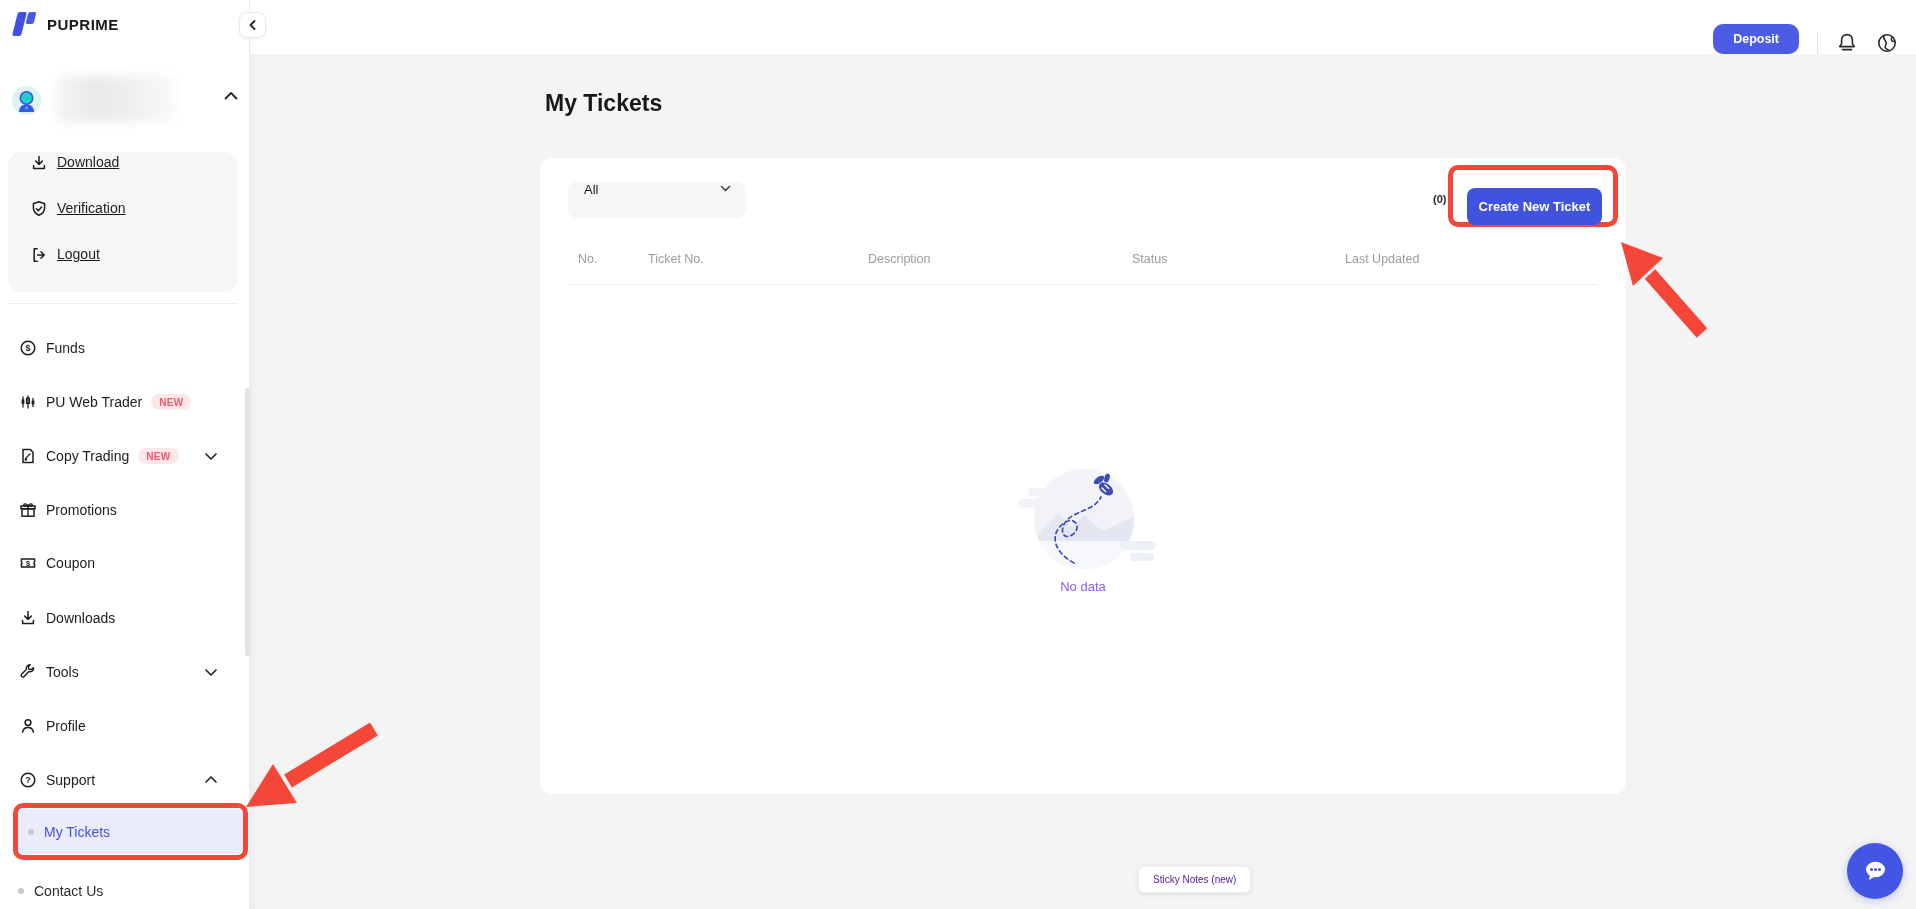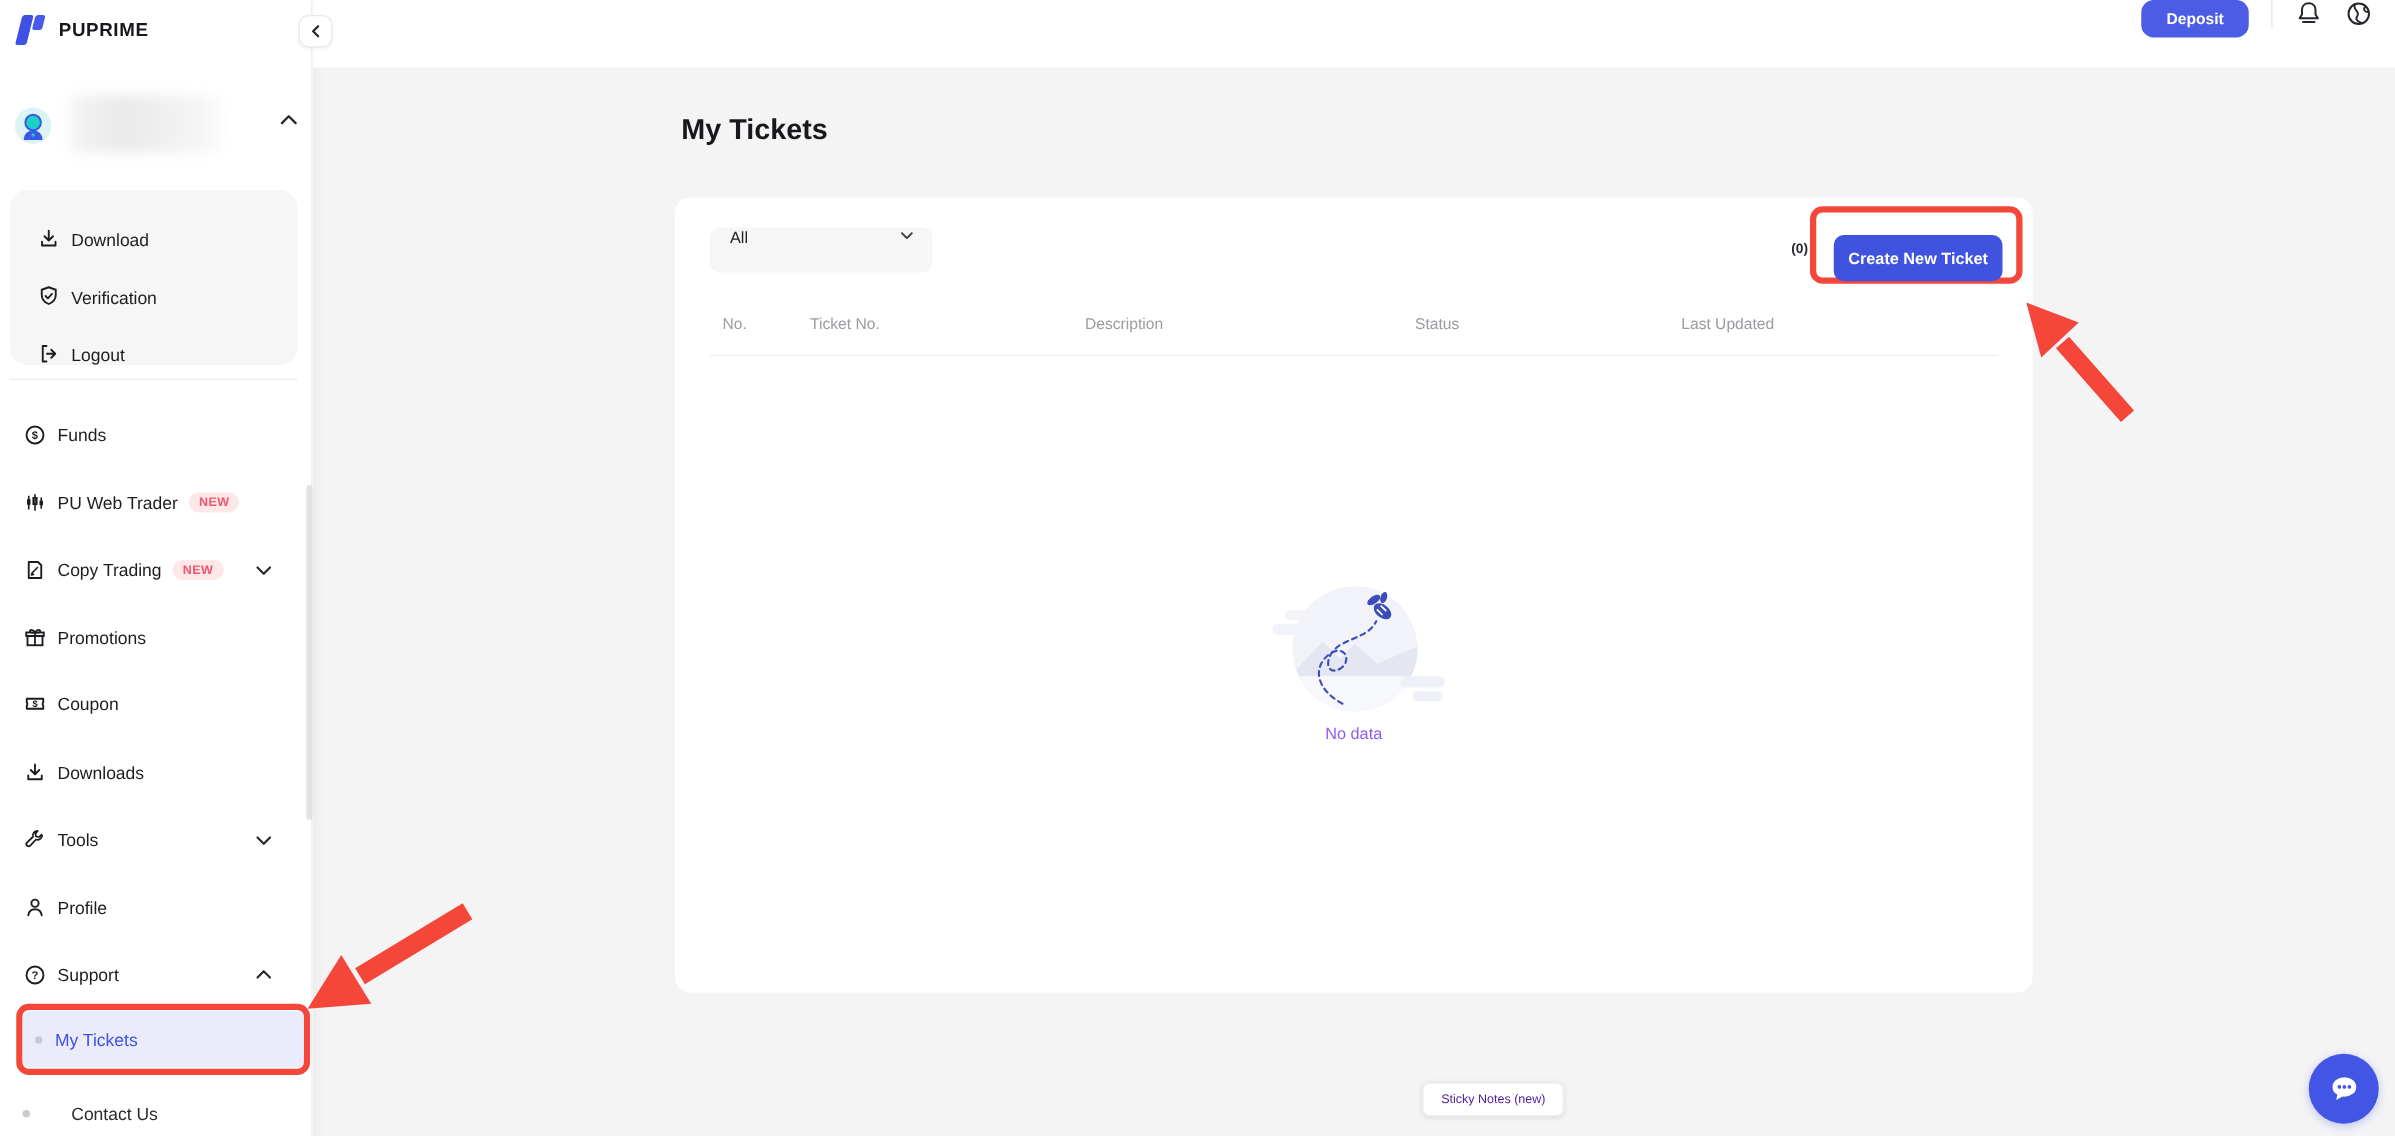--- a/index.html
+++ b/index.html
@@ -28,47 +28,47 @@
 
   .avatar { position:absolute; left:12px; top:86px; width:29px; height:29px; border-radius:50%;
             background:#ddf4f6; overflow:hidden; }
   .redacted-name { position:absolute; left:56px; top:76px; width:120px; height:46px;
                    background:linear-gradient(90deg,#f4f4f4 0%,#e9e9e9 35%,#f1f1f1 70%,#fafafa 100%);
                    filter:blur(5px); border-radius:4px; }
   .profile-chevron { position:absolute; left:224px; top:91px; }
 
   .acct-box { position:absolute; left:8px; top:152px; width:230px; height:140px;
               background:#f6f6f7; border-radius:14px; padding-top:2px; }
-  .acct-item { height:46px; display:flex; align-items:flex-end; padding-left:22px; cursor:pointer; }
+  .acct-item { height:46px; display:flex; align-items:flex-start; padding-left:22px; cursor:pointer;text-decoration:underline; }
   .acct-item .lbl, .nav-item .lbl { margin-left:9px; font-size:14px; color:#1c1d21; }
 
   .side-divider { position:absolute; left:8px; top:303px; width:230px; height:1px; background:#ececee; }
 
   .nav-item { position:absolute; left:0; width:249px; height:46px; display:flex; align-items:center;
               padding-left:19px; cursor:pointer; }
   .badge-new { margin-left:9px; background:#fde7e9; color:#f2566b; font-size:10px; font-weight:bold;
                padding:3px 8px 2px; border-radius:9px; letter-spacing:.3px; }
   .nav-chevron { position:absolute; left:204px; top:14px; }
 
   .active-annotation { position:absolute; left:13px; top:803px; width:235px; height:57px;
                        border:5px solid #f4473a; border-radius:10px; z-index:30; }
   .active-item { position:absolute; left:0px; top:1px; width:225px; height:45px; background:#eaecfb;
                  border-radius:6px; display:flex; align-items:center; cursor:pointer; }
   .bullet { width:6px; height:6px; border-radius:50%; background:#c9cad1; }
   .active-item .bullet { margin-left:10px; }
   .active-item .lbl2 { margin-left:10px; font-size:14px; color:#4250e2; }
   .submenu-item { position:absolute; left:18px; top:876px; width:225px; height:30px;
-                  display:flex; align-items:center; cursor:pointer;gap:23px; }
+                  display:flex; align-items:center; cursor:pointer; }
   .submenu-item .lbl2 { margin-left:10px; font-size:14px; color:#2a2b30; }
   .side-scroll-thumb { position:absolute; left:245px; top:388px; width:5px; height:268px;
                        background:#e3e3e6; border-radius:3px; z-index:25; }
 
   
   .topbar-right { position:absolute; right:18px; top:0; height:54px; display:flex;
-                  align-items:flex-start; z-index:10; }
+                  align-items:flex-end; z-index:10; }
   .deposit-btn { background:#4c5ce4; color:#fff; font-size:12.5px; font-weight:bold;
                  padding:8px 20px; border:none; border-radius:10px; cursor:pointer;
                  font-family:"Liberation Sans", sans-serif; }
   .tb-sep { width:1px; height:22px; background:#e3e3e6; margin:0 18px; }
   .tb-icon { width:22px; height:22px; cursor:pointer; }
   .tb-gap { width:18px; }
 
   
   .page-title { position:absolute; left:545px; top:90px; font-size:23px; font-weight:bold;
                 color:#17181c; z-index:5; }

